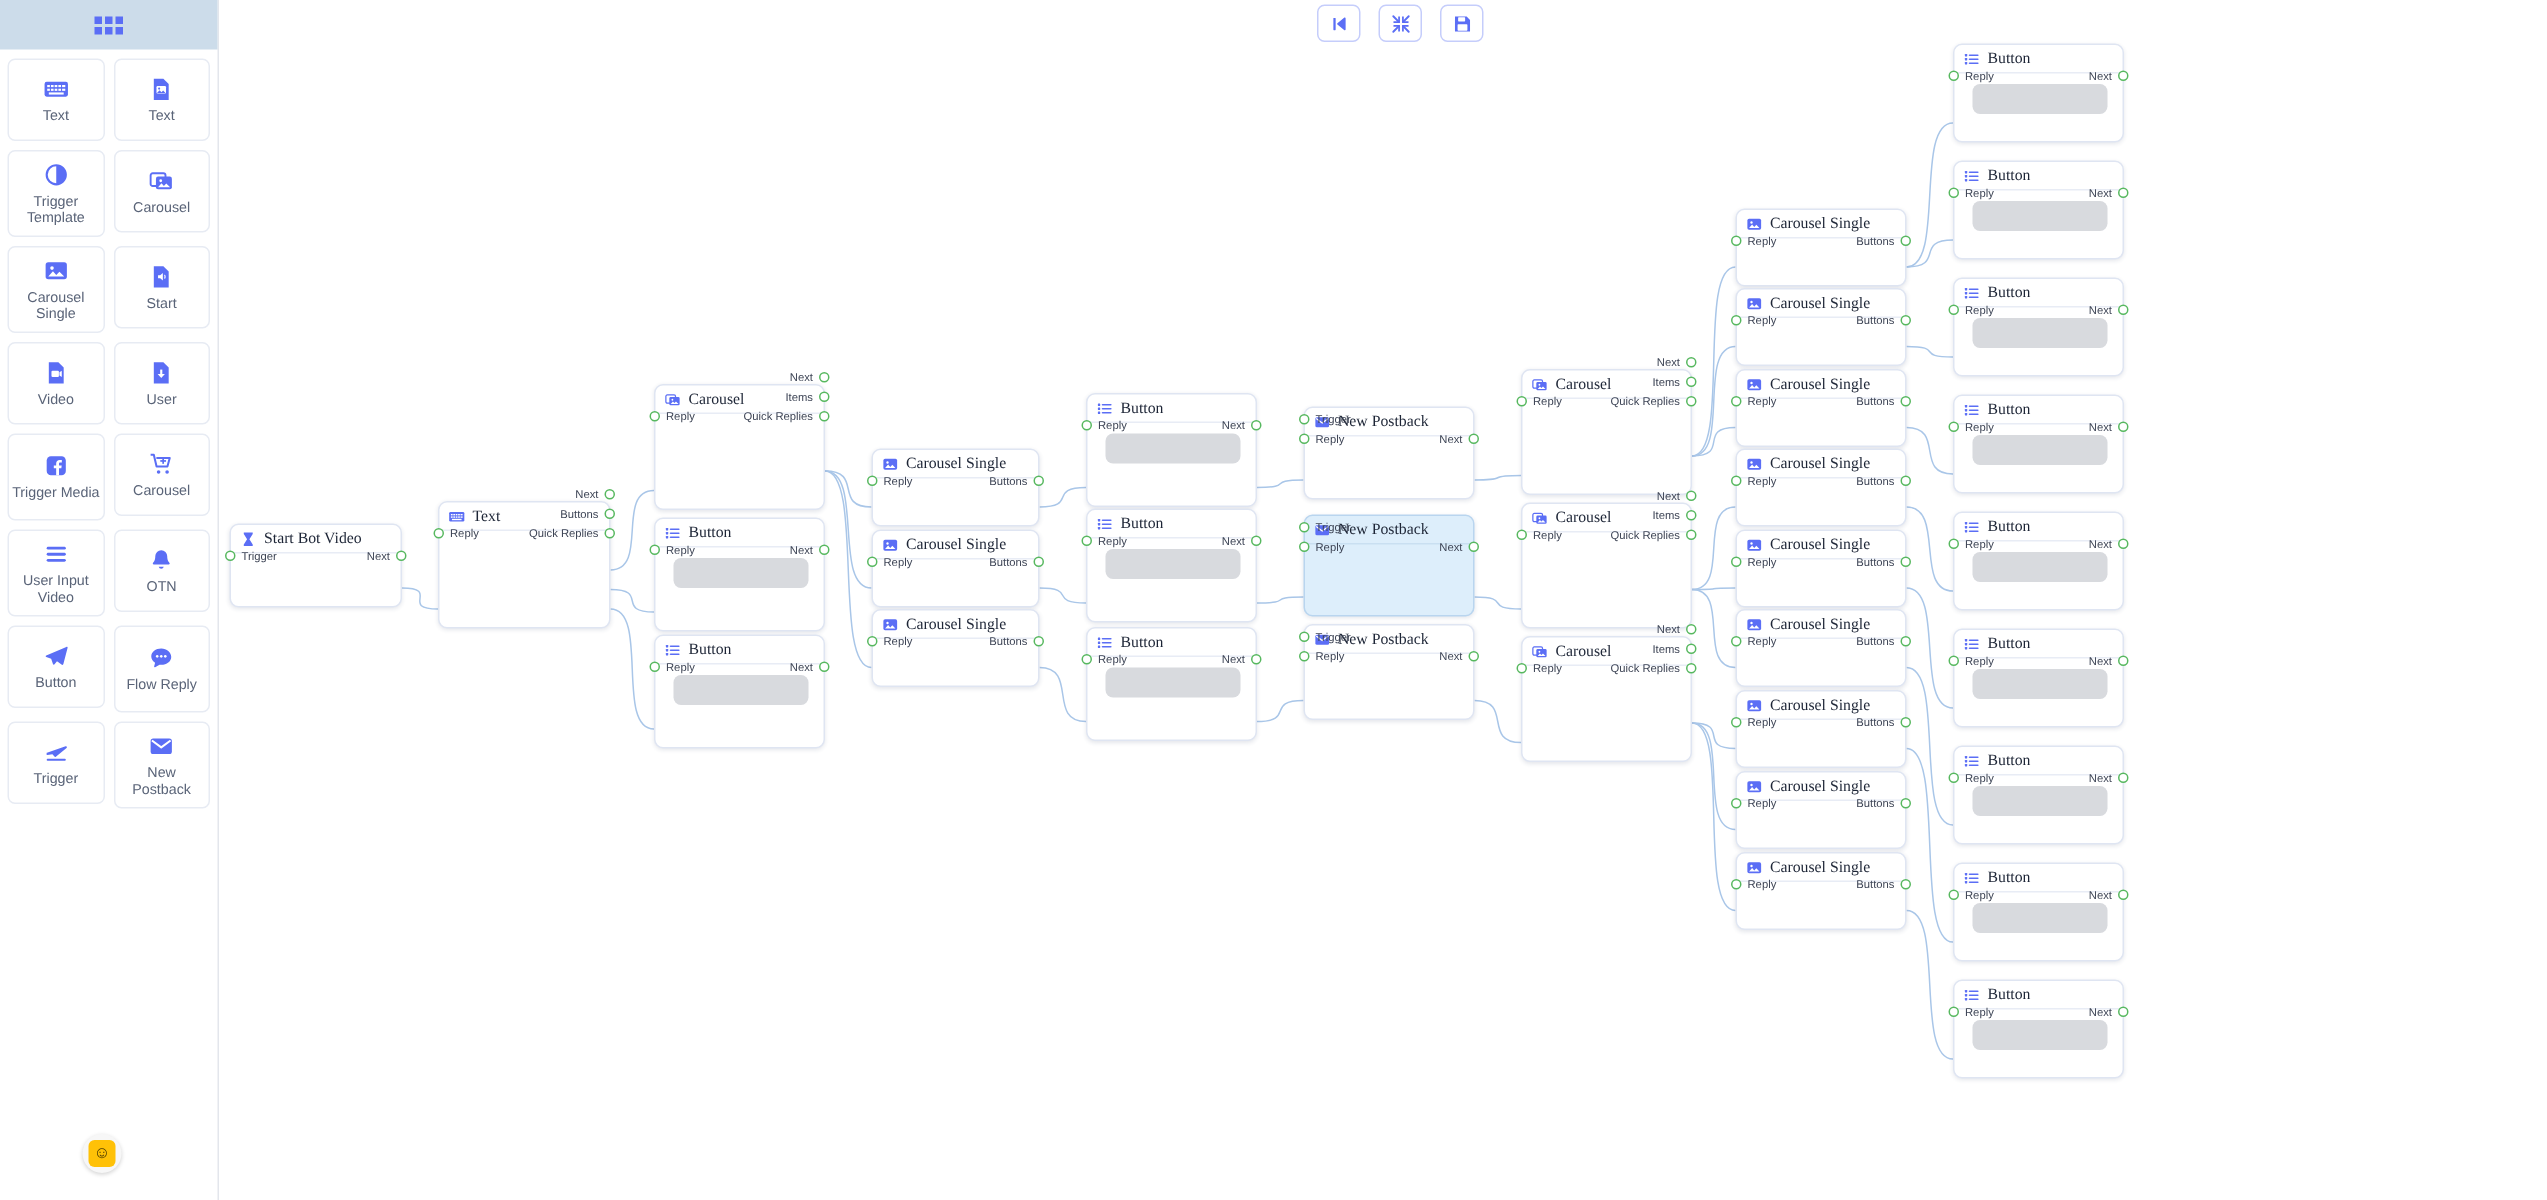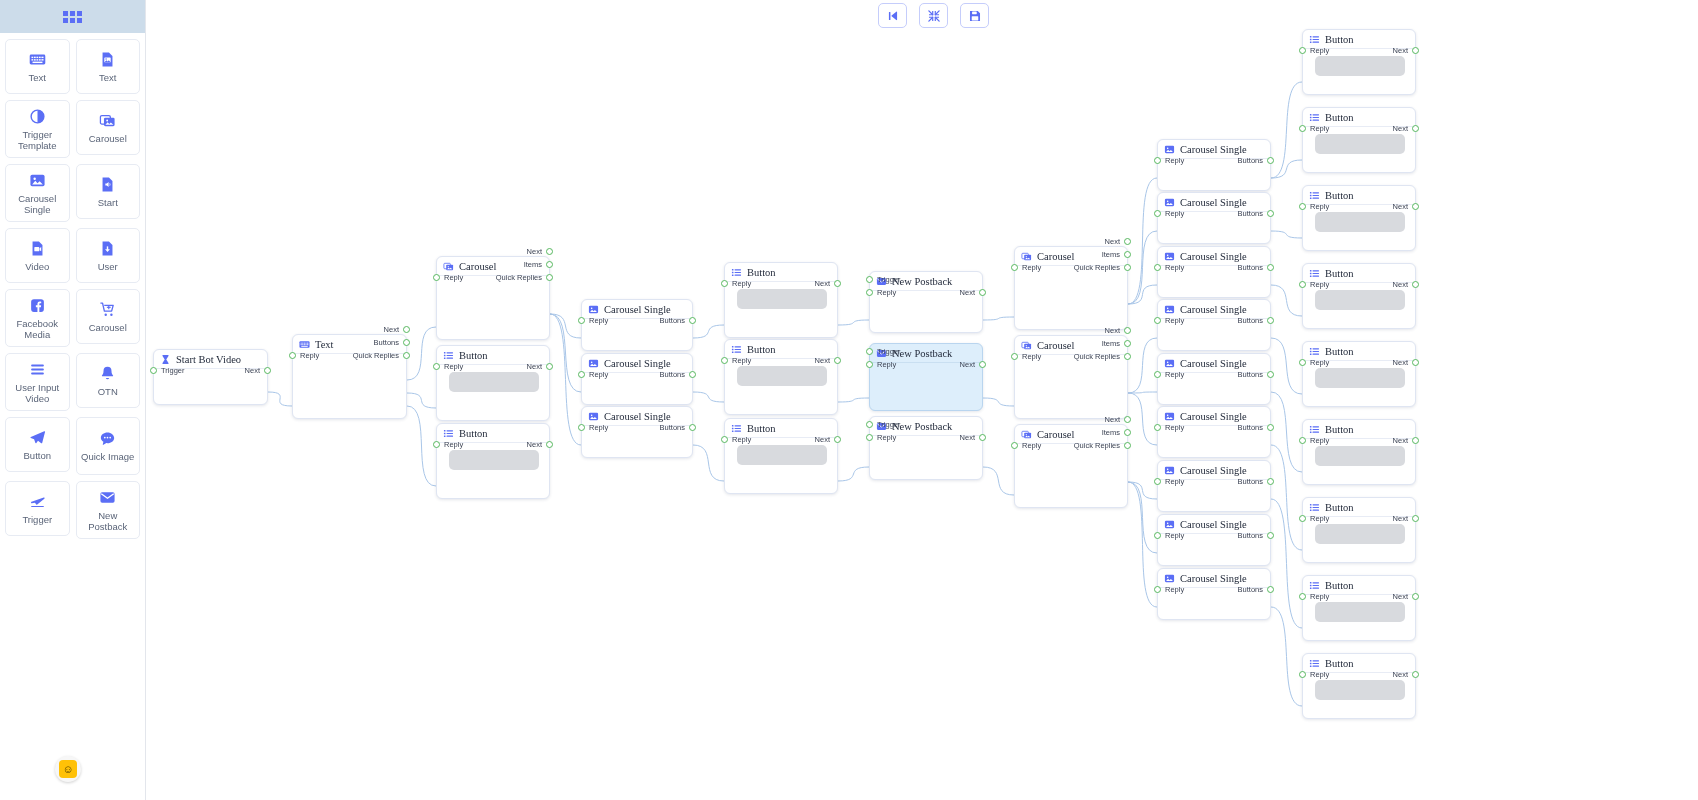--- a/index.html
+++ b/index.html
@@ -277,21 +277,21 @@
           </span>
           <span class="pal-label">User</span>
         </div>
         <div class="pal-item tall">
           <span class="pal-icon">
             <svg width="17" height="17" viewBox="0 0 24 24" fill="#5b6ef5">
               <rect x="3" y="3" width="18" height="18" rx="4"></rect>
               <path d="M14.6 21v-6.6h2.2l.33-2.6h-2.53v-1.6c0-.75.2-1.26 1.28-1.26h1.37V6.6c-.24-.03-1.05-.1-2-.1-1.98 0-3.33 1.2-3.33 3.42v1.88H9.7v2.6h2.22V21z" fill="#fff"></path>
             </svg>
           </span>
-          <span class="pal-label">Facebook Media</span>
+          <span class="pal-label">Trigger Media</span>
         </div>
         <div class="pal-item">
           <span class="pal-icon">
             <svg width="17" height="17" viewBox="0 0 24 24" fill="#5b6ef5">
               <path d="M2 3h3l2.6 11.2h10.2l2.2-8H7.4" fill="none" stroke="#5b6ef5" stroke-width="1.9" stroke-linejoin="round"></path>
               <circle cx="9.5" cy="19.3" r="1.7"></circle>
               <circle cx="17.5" cy="19.3" r="1.7"></circle>
               <g fill="#5b6ef5">
                 <rect x="13" y="6.2" width="1.6" height="5.4"></rect>
                 <rect x="11.1" y="8.1" width="5.4" height="1.6"></rect>
@@ -331,21 +331,21 @@
           <span class="pal-icon">
             <svg width="17" height="17" viewBox="0 0 24 24" fill="#5b6ef5">
               <path d="M12 3.4c-5.2 0-9.4 3.3-9.4 7.4 0 2.4 1.4 4.5 3.6 5.8l-.9 3.7c-.1.5.4.9.9.6l4.2-2.4c.5.06 1 .09 1.6.09 5.2 0 9.4-3.3 9.4-7.4S17.2 3.4 12 3.4z"></path>
               <g fill="#fff">
                 <circle cx="8.2" cy="10.7" r="1.2"></circle>
                 <circle cx="12" cy="10.7" r="1.2"></circle>
                 <circle cx="15.8" cy="10.7" r="1.2"></circle>
               </g>
             </svg>
           </span>
-          <span class="pal-label">Quick Image</span>
+          <span class="pal-label">Flow Reply</span>
         </div>
         <div class="pal-item">
           <span class="pal-icon">
             <svg width="17" height="17" viewBox="0 0 24 24" fill="#5b6ef5">
               <path d="M2.6 12.8l18.2-6.4c1-.35 1.7.85.9 1.6L11.6 16.2c-.4.35-1 .3-1.3-.1l-1.9-2.3-4.8.7c-1 .15-1.4-1.3-.1-1.7z"></path>
               <rect x="3" y="18.2" width="18" height="1.7" rx=".85"></rect>
             </svg>
           </span>
           <span class="pal-label">Trigger</span>
         </div>

